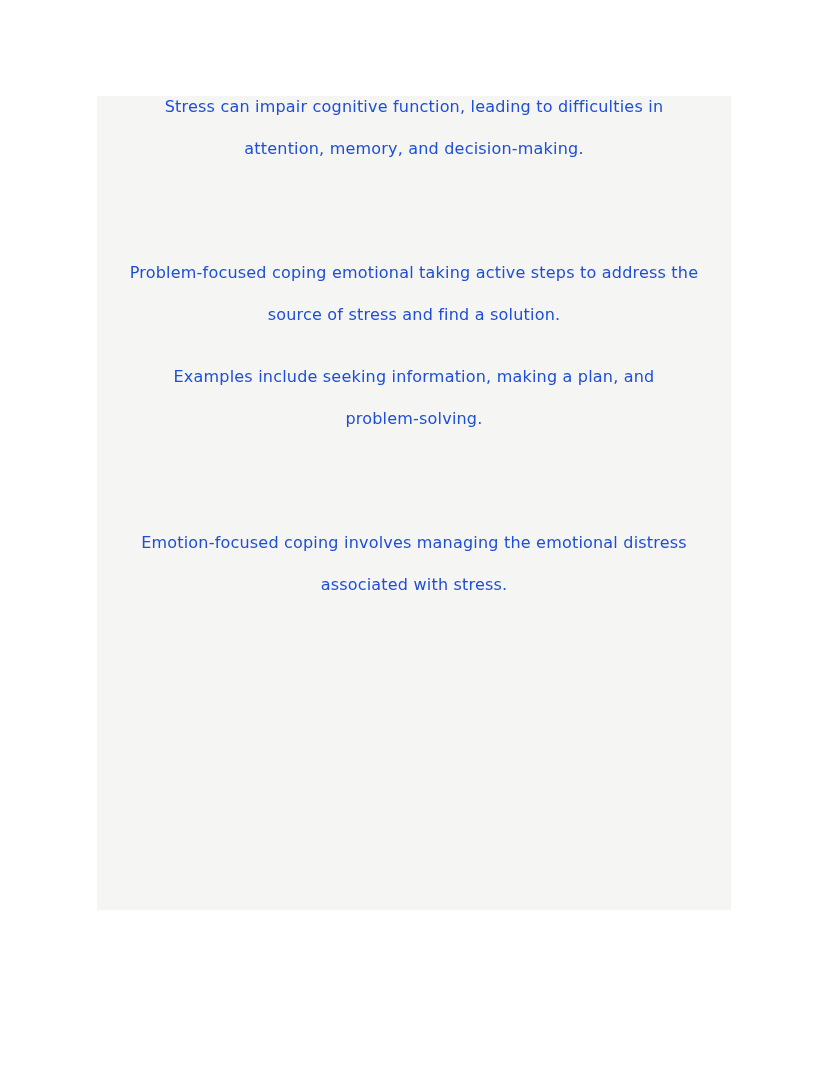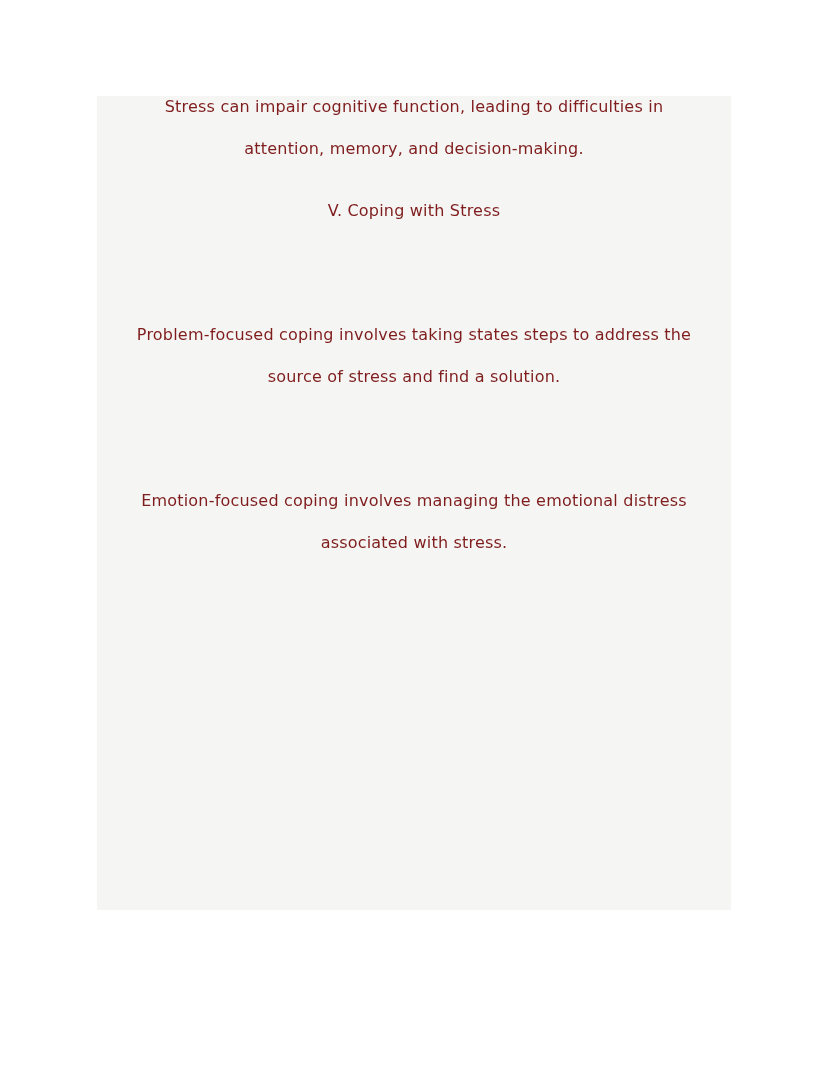--- a/index.html
+++ b/index.html
@@ -27,43 +27,44 @@
     overflow: hidden;
   }
   .doc-content {
     padding: 0 2px;
   }
   .para {
     margin: 0 0 20px 0;
     font-size: 16px;
     line-height: 42px;
     letter-spacing: 0.2px;
-    color: #7f1d1d;
+    color: #1d4ed8;
     text-align: center;
     white-space: pre-line;
     font-weight: 400;
   }
   .para:first-child {
     margin-top: -10px; 
   }
   .para.spacer {
     min-height: 42px;
   }
 </style>
 </head>
 <body>
 
 <div class="viewport">
   <div class="doc-page">
     <div class="doc-content">
 
     <p class="para">Stress can impair cognitive function, leading to difficulties in
 attention, memory, and decision-making.</p>
-        <p class="para">V. Coping with Stress</p>
         <p class="para spacer"></p>
-        <p class="para">Problem-focused coping involves taking states steps to address the
+        <p class="para">Problem-focused coping emotional taking active steps to address the
 source of stress and find a solution.</p>
+        <p class="para">Examples include seeking information, making a plan, and
+problem-solving.</p>
         <p class="para spacer"></p>
         <p class="para">Emotion-focused coping involves managing the emotional distress
 associated with stress.</p>
       </div>
   </div>
 </div>
 
 </body></html>

